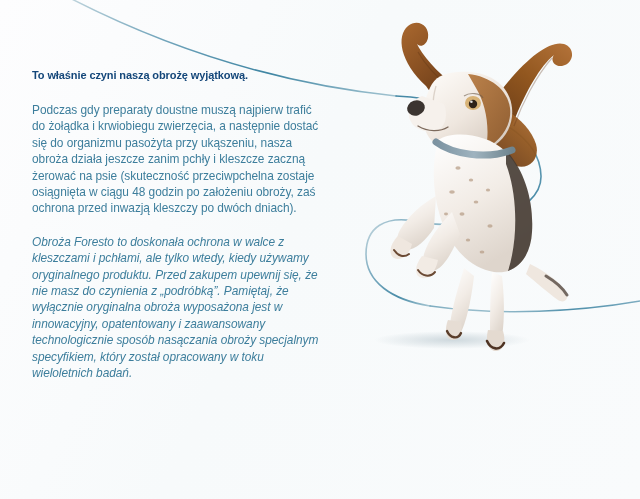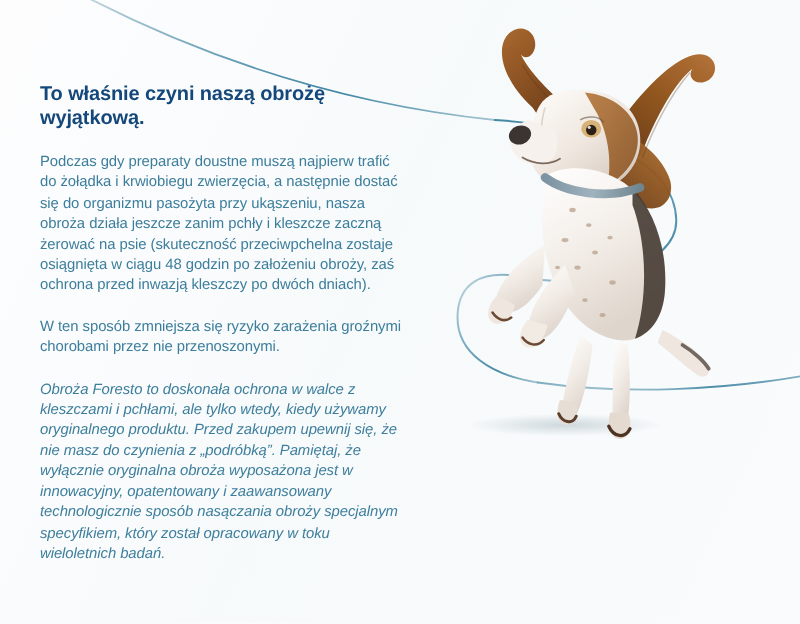--- a/index.html
+++ b/index.html
@@ -43,21 +43,21 @@
 
   
   .text-col {
     position: absolute;
     left: 32px;
     top: 66px;
     width: 290px;
   }
   .headline {
     color: #14477a;
-    font-size: 16px;
+    font-size: 11px;
     font-weight: bold;
     line-height: 19px;
     letter-spacing: -0.1px;
     margin: 0 0 17px 0;
     max-width: 260px;
   }
   .body-par {
     color: #3d7e9c;
     font-size: 11.9px;
     line-height: 16.4px;
@@ -201,17 +201,16 @@
       <path d="M 147 341 C 151 350 160 351 164 343" fill="none" stroke="#4e3323" stroke-width="2.6" stroke-linecap="round"></path>
 
       <path d="M 190 264 C 206 272 220 282 226 292 C 230 299 224 304 218 300 C 208 293 196 282 186 274 Z" fill="#efe7df"></path>
       <path d="M 206 276 C 216 282 224 290 227 295" fill="none" stroke="#4a3e35" stroke-width="3" stroke-linecap="round" opacity="0.75"></path>
     </svg>
   </div>
 
   <div class="text-col">
     <h2 class="headline">To właśnie czyni naszą obrożę wyjątkową.</h2>
     <p class="body-par">Podczas gdy preparaty doustne muszą najpierw trafić do żołądka i krwiobiegu zwierzęcia, a następnie dostać się do organizmu pasożyta przy ukąszeniu, nasza obroża działa jeszcze zanim pchły i kleszcze zaczną żerować na psie (skuteczność przeciwpchelna zostaje osiągnięta w ciągu 48 godzin po założeniu obroży, zaś ochrona przed inwazją kleszczy po dwóch dniach).</p>
-    <p class="body-par">W ten sposób zmniejsza się ryzyko zarażenia groźnymi chorobami przez nie przenoszonymi.</p>
     <p class="body-par">Obroża Foresto to doskonała ochrona w walce z kleszczami i pchłami, ale tylko wtedy, kiedy używamy oryginalnego produktu. Przed zakupem upewnij się, że nie masz do czynienia z „podróbką”. Pamiętaj, że wyłącznie oryginalna obroża wyposażona jest w innowacyjny, opatentowany i zaawansowany technologicznie sposób nasączania obroży specjalnym specyfikiem, który został opracowany w toku wieloletnich badań.</p>
   </div>
 
 </div>
 
 </body></html>

